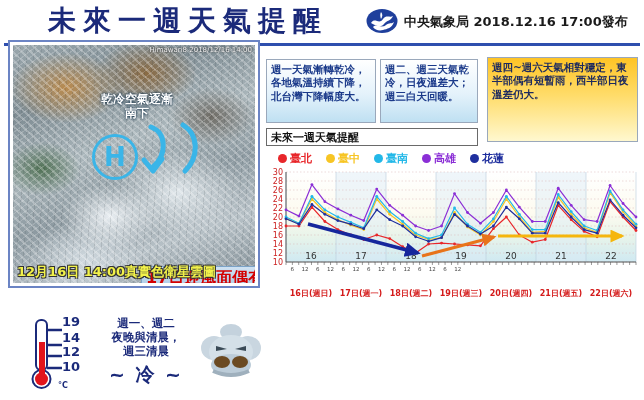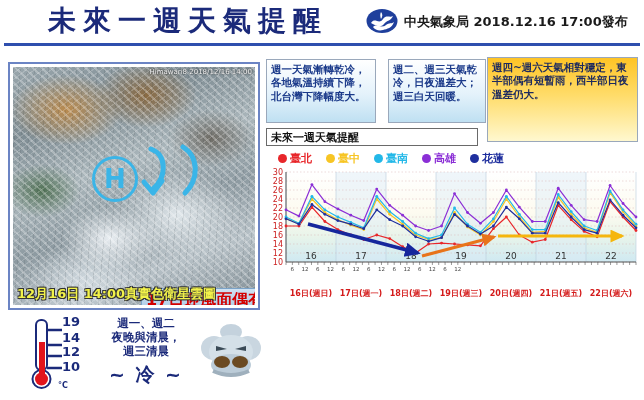--- a/index.html
+++ b/index.html
@@ -22,21 +22,21 @@
     position:absolute;left:404px;top:13px;
     font-size:13px;font-weight:bold;color:#1b1b1b;white-space:nowrap;
   }
   .header-rule{
     position:absolute;left:4px;top:43px;width:636px;height:3px;
     background:#2f4fae;
   }
 
   
   .sat-frame{
-    position:absolute;left:8px;top:62px;width:252px;height:248px;
+    position:absolute;left:8px;top:40px;width:252px;height:248px;
     border:2px solid #6b84c4;background:#ffffff;box-sizing:border-box;
     padding:3px;
   }
   .sat-img{
     position:relative;width:100%;height:100%;overflow:hidden;
     background:
       radial-gradient(ellipse 80px 50px at 22% 18%, #b98a4e 0%, rgba(185,138,78,0) 70%),
       radial-gradient(ellipse 70px 45px at 55% 12%, #8a6a42 0%, rgba(138,106,66,0) 72%),
       radial-gradient(ellipse 60px 40px at 82% 30%, #6d6a63 0%, rgba(109,106,99,0) 72%),
       radial-gradient(ellipse 55px 38px at 12% 52%, #4e6f52 0%, rgba(78,111,82,0) 70%),
@@ -86,21 +86,21 @@
 
   
   .infobox{
     position:absolute;
     border:1px solid #9aa8bb;box-sizing:border-box;
     font-size:10.5px;font-weight:bold;line-height:1.28;
     padding:3px 4px;
   }
   .infobox.b1{left:266px;top:59px;width:110px;height:64px;
     background:linear-gradient(180deg,#ffffff 0%,#e4f2fb 55%,#bfe0f2 100%);color:#1b3a8a;}
-  .infobox.b2{left:388px;top:59px;width:98px;height:64px;
+  .infobox.b2{left:380px;top:59px;width:98px;height:64px;
     background:linear-gradient(180deg,#ffffff 0%,#e4f2fb 55%,#bfe0f2 100%);color:#1b3a8a;}
   .infobox.b3{left:487px;top:57px;width:151px;height:85px;
     background:linear-gradient(180deg,#ffc425 0%,#ffdc6a 45%,#fff8cf 100%);color:#1d2a5e;}
 
   .chart-title{
     position:absolute;left:266px;top:128px;width:212px;height:18px;
     border:1px solid #6a6a6a;background:#ffffff;box-sizing:border-box;
     font-size:11px;font-weight:bold;color:#111;
     display:flex;align-items:center;padding-left:4px;
   }
@@ -165,20 +165,21 @@
     <div class="header-agency">中央氣象局 2018.12.16 17:00發布</div>
     <div class="header-rule"></div>
   </div>
 
   <div class="sat-frame">
     <div class="sat-img">
       <div class="sat-noise"></div>
 
       <div class="sat-credit">Himawari8  2018/12/16 14:00</div>
 
+      <div class="sat-note">乾冷空氣逐漸<br>南下</div>
 
       <div class="sat-high">H</div>
 
       <svg class="sat-arrows" viewBox="0 0 80 72">
         <path d="M18 6 C34 12 34 34 20 46" stroke="#3ab5e8" stroke-width="5" fill="none" stroke-linecap="round"></path>
         <path d="M11 39 L20 50 L29 38" stroke="#3ab5e8" stroke-width="5" fill="none" stroke-linecap="round" stroke-linejoin="round"></path>
         <path d="M50 4 C66 14 66 36 52 50" stroke="#3ab5e8" stroke-width="5" fill="none" stroke-linecap="round"></path>
       </svg>
 
       <div class="sat-rainlabel">17日迎風面偶有雨</div>

